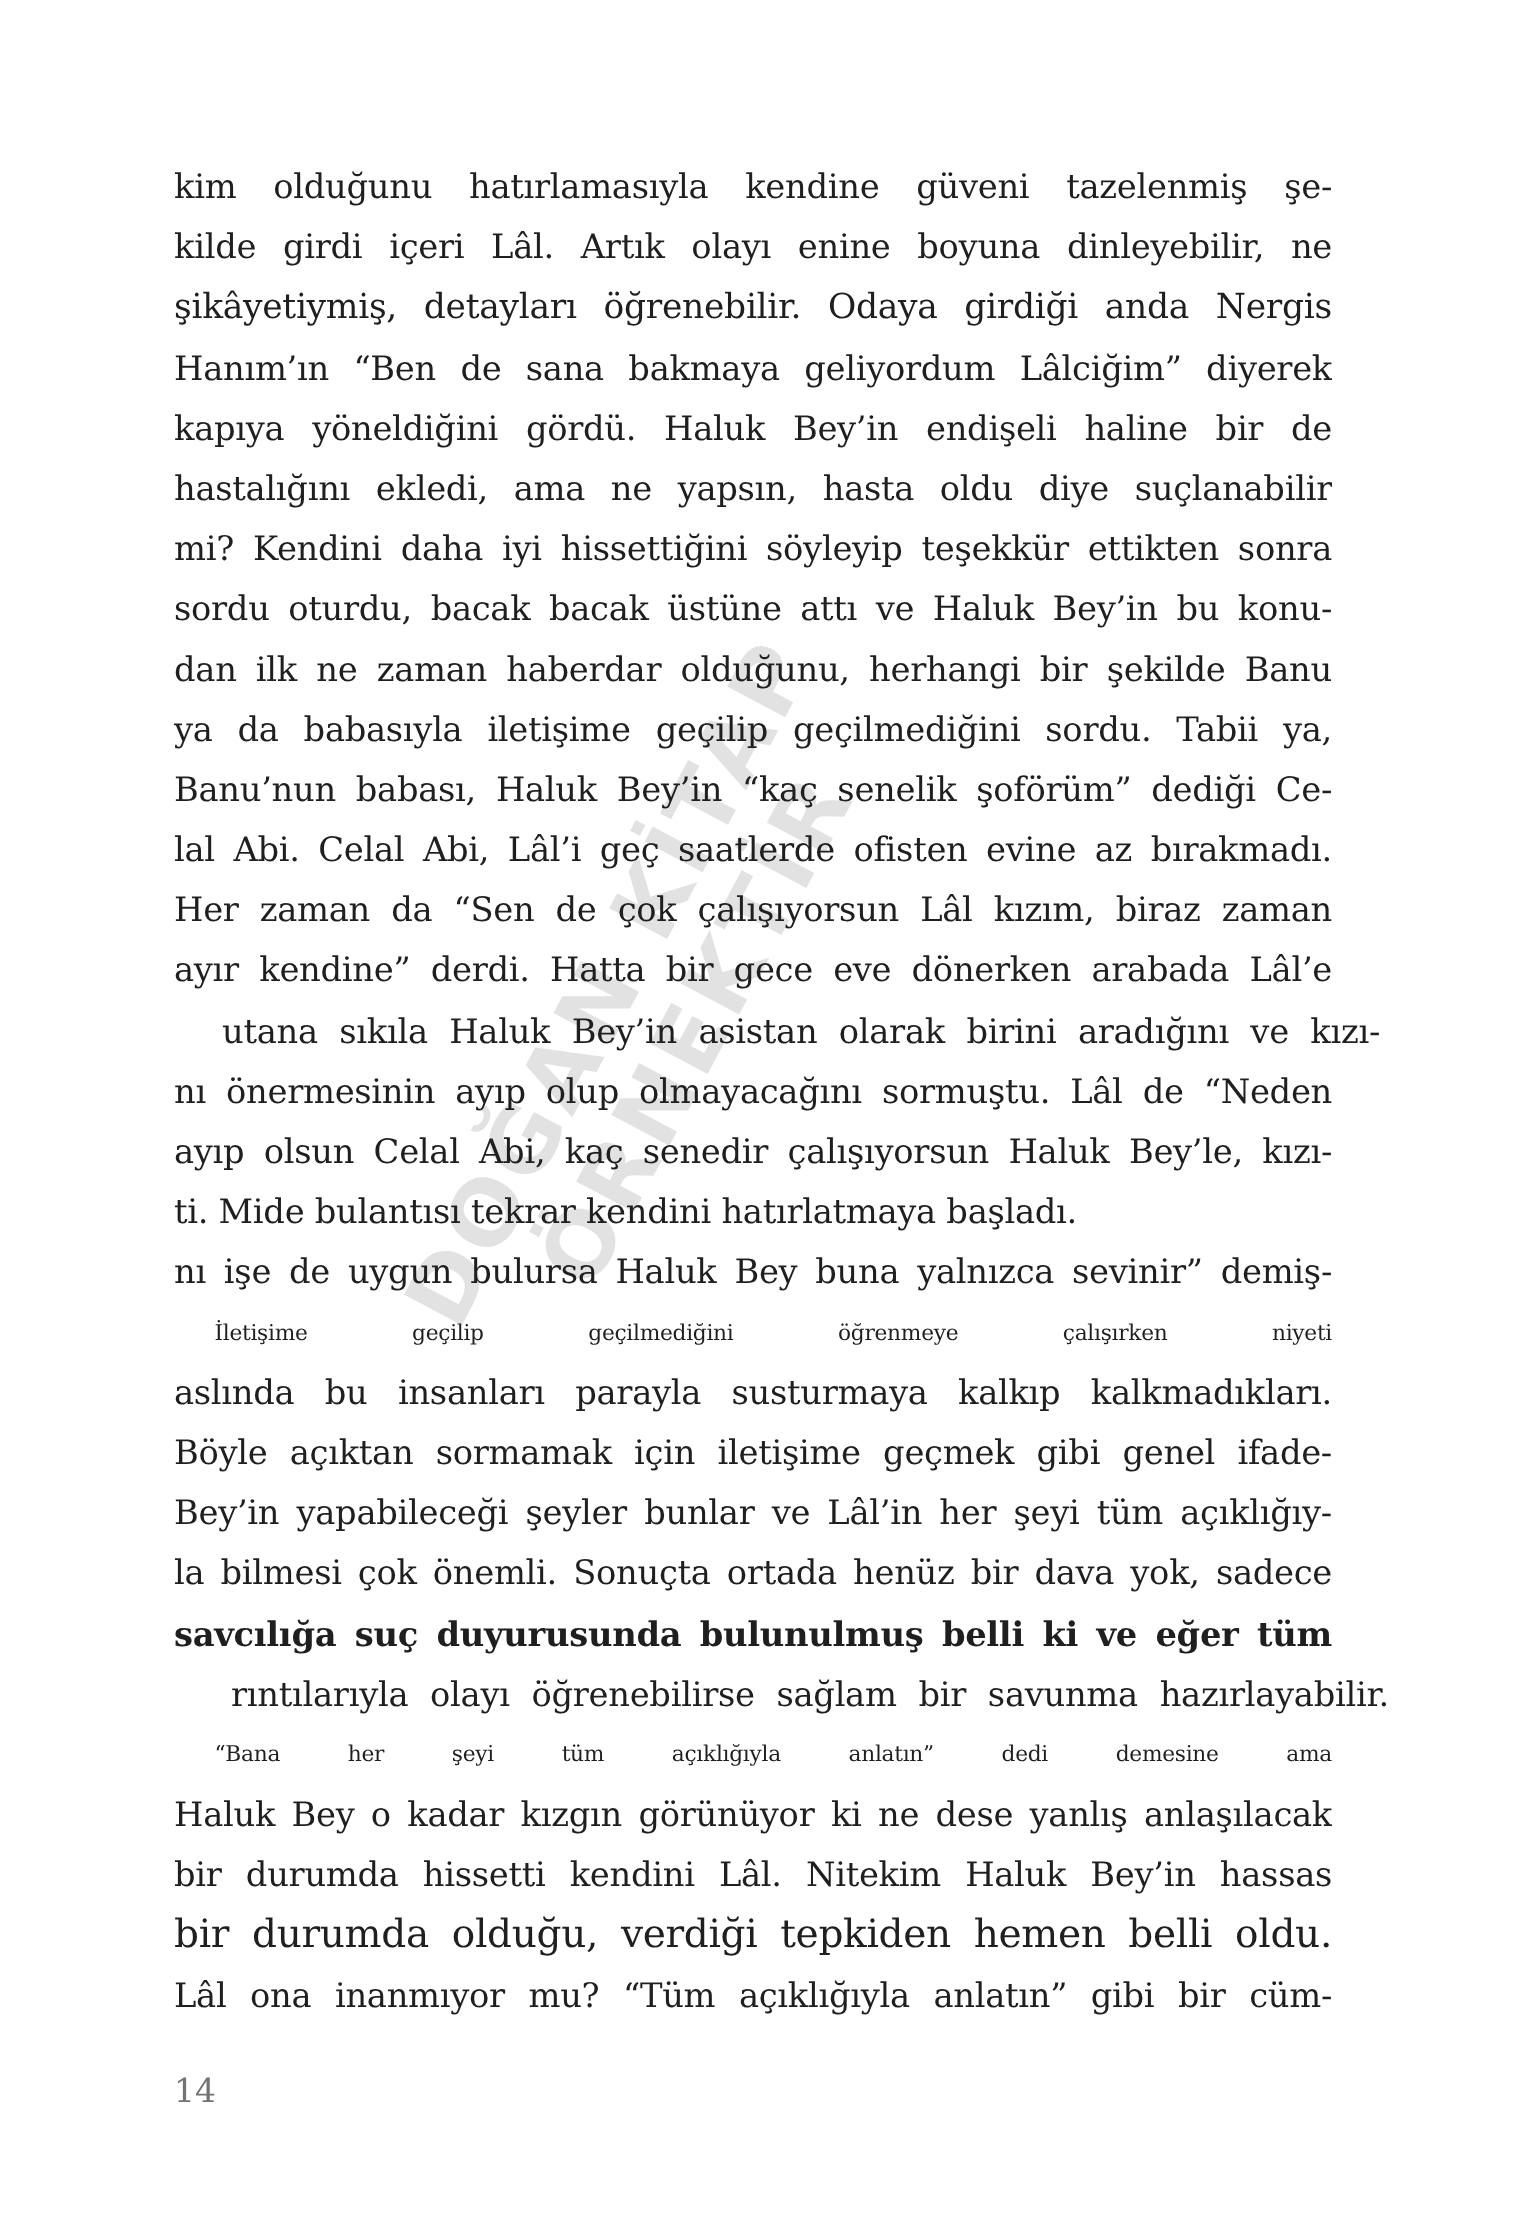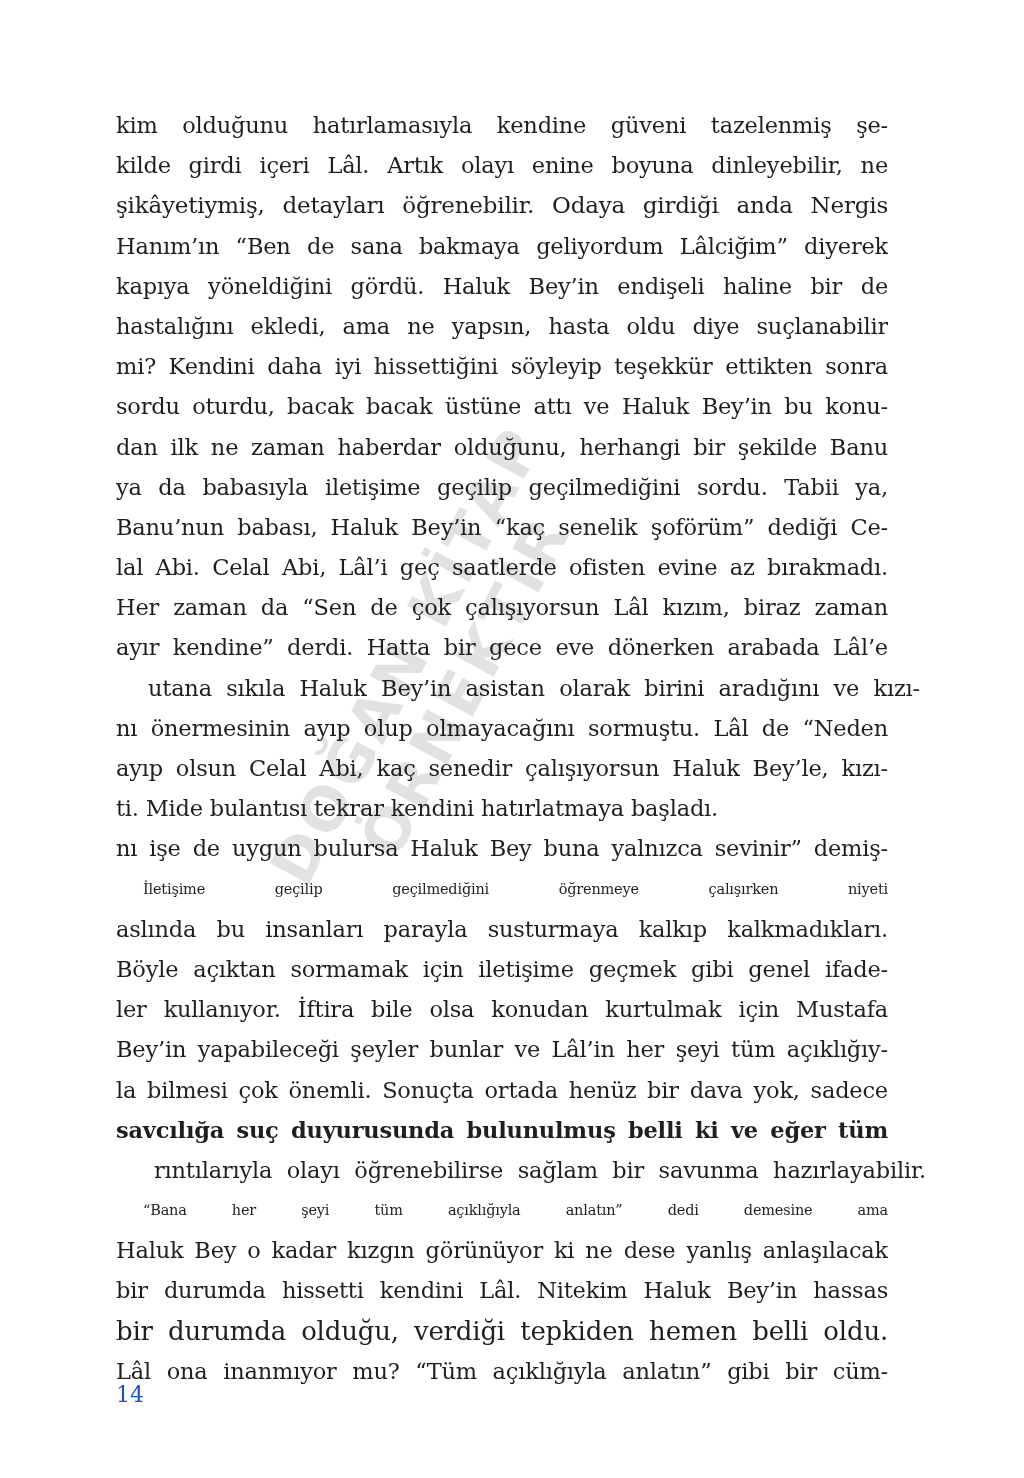--- a/index.html
+++ b/index.html
@@ -53,21 +53,21 @@
     text-align-last: justify;
   }
   .line.last .line-inner {
     text-align-last: left;
   }
   .page-number {
     position: absolute;
     left: 116px;
     top: 1382px;
     font-size: 22px;
-    color: #1d4ed8;
+    color: #737373;
   }
   .watermark {
     position: absolute;
     left: 250px;
     top: 560px;
     width: 520px;
     height: 300px;
     pointer-events: none;
     transform: rotate(-62deg);
     transform-origin: center center;
@@ -164,23 +164,20 @@
       <span class="line indent">
           <span class="line-inner" style="white-space: normal; font-size: 14.5px; display: block; height: 40.2px; overflow: hidden;">İletişime geçilip geçilmediğini öğrenmeye çalışırken niyeti</span>
         </span>
       <span class="line">
           <span class="line-inner" style="white-space: normal; font-size: 22.5px; display: block; height: 40.2px; overflow: hidden;">aslında bu insanları parayla susturmaya kalkıp kalkmadıkları.</span>
         </span>
       <span class="line">
           <span class="line-inner" style="white-space: normal; font-size: 22.5px; display: block; height: 40.2px; overflow: hidden;">Böyle açıktan sormamak için iletişime geçmek gibi genel ifade-</span>
         </span>
       <span class="line">
-          <span class="line-inner" style="white-space: normal; font-size: 22.5px; display: block; height: 40.2px; overflow: hidden;">ler kullanıyor. İftira bile olsa konudan kurtulmak için Mustafa</span>
-        </span>
-      <span class="line">
           <span class="line-inner" style="white-space: normal; font-size: 22.5px; display: block; height: 40.2px; overflow: hidden;">Bey’in yapabileceği şeyler bunlar ve Lâl’in her şeyi tüm açıklığıy-</span>
         </span>
       <span class="line">
           <span class="line-inner" style="white-space: normal; font-size: 22.5px; display: block; height: 40.2px; overflow: hidden;">la bilmesi çok önemli. Sonuçta ortada henüz bir dava yok, sadece</span>
         </span>
       <span class="line">
           <span class="line-inner" style="white-space: normal; font-size: 22.5px; display: block; height: 40.2px; overflow: hidden; font-weight: bold;">savcılığa suç duyurusunda bulunulmuş belli ki ve eğer tüm ay-</span>
         </span>
       <span class="line">
           <span class="line-inner" style="white-space: normal; font-size: 22.5px; display: block; height: 40.2px; overflow: hidden; margin-left: 38px;">rıntılarıyla olayı öğrenebilirse sağlam bir savunma hazırlayabilir.</span>

